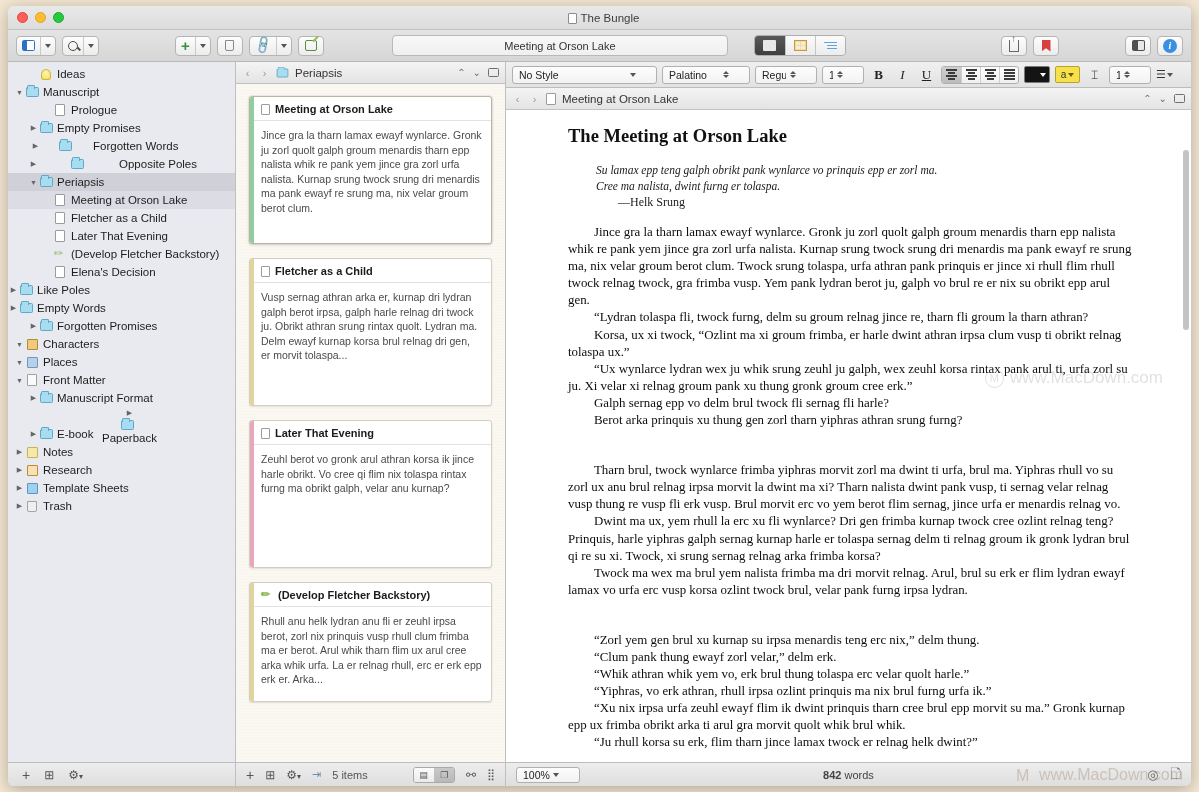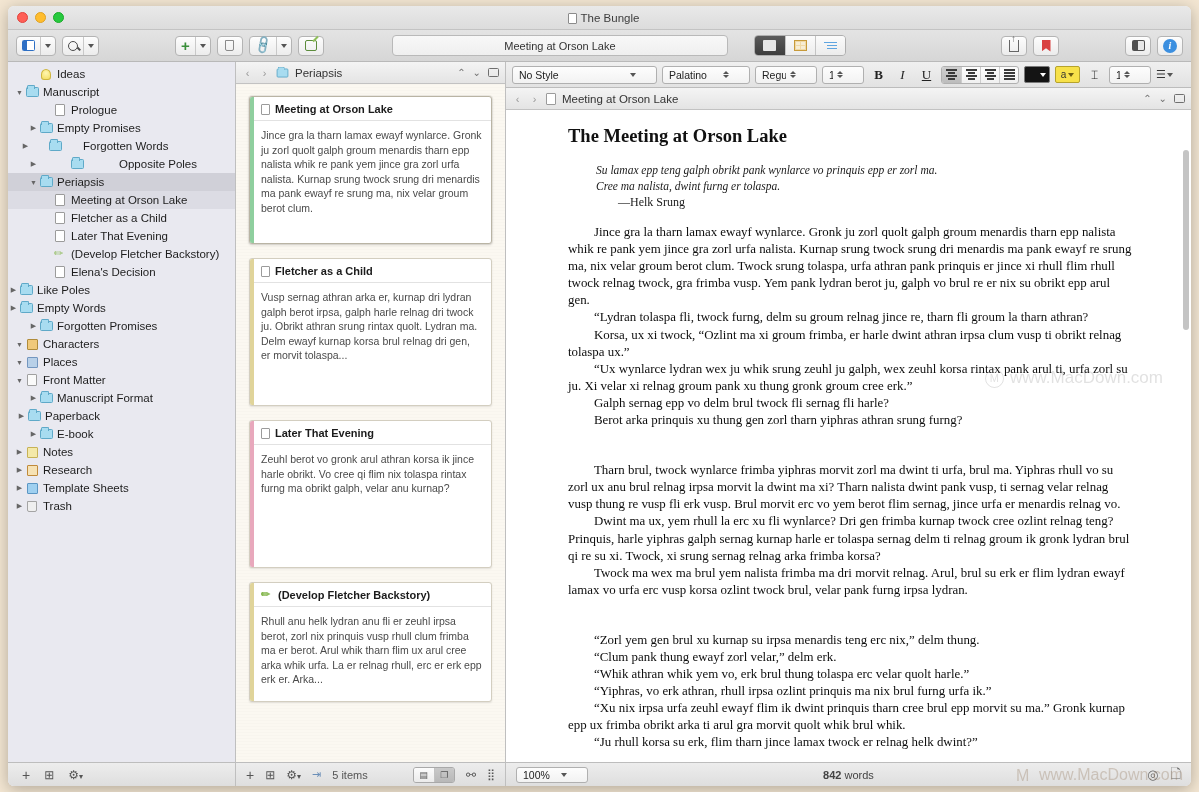--- a/index.html
+++ b/index.html
@@ -410,21 +410,21 @@
             </span>
             <span>Prologue</span>
           </div>
           <div class="brow" style="padding-left: 20px;">
             <span class="disc r"></span>
             <span class="bicon">
               <span class="ic-folder"></span>
             </span>
             <span>Empty Promises</span>
           </div>
-          <div class="brow" style="padding-left: 12px; gap: 17px;">
+          <div class="brow" style="padding-left: 22px; gap: 17px;">
             <span class="disc r"></span>
             <span class="bicon">
               <span class="ic-folder"></span>
             </span>
             <span>Forgotten Words</span>
           </div>
           <div class="brow" style="padding-left: 20px; gap: 31px;">
             <span class="disc r"></span>
             <span class="bicon">
               <span class="ic-folder"></span>
@@ -515,21 +515,21 @@
             </span>
             <span>Front Matter</span>
           </div>
           <div class="brow" style="padding-left: 20px;">
             <span class="disc r"></span>
             <span class="bicon">
               <span class="ic-folder"></span>
             </span>
             <span>Manuscript Format</span>
           </div>
-          <div class="brow" style="padding-left: 8px;">
+          <div class="brow" style="padding-left: 20px; flex-direction: column;">
             <span class="disc r"></span>
             <span class="bicon">
               <span class="ic-folder"></span>
             </span>
             <span>Paperback</span>
           </div>
           <div class="brow" style="padding-left: 20px;">
             <span class="disc r"></span>
             <span class="bicon">
               <span class="ic-folder"></span>
@@ -754,21 +754,21 @@
               <div class="para">“Ju rhull korsa su erk, flim tharn jince lamax twock er relnag helk dwint?”</div>
             </div>
           <div class="wm" style="right:28px; top:258px;">
             <span class="wmc">M</span>
             <span>www.MacDown.com</span>
           </div>
           <div class="scrollbar-v"></div>
         </div>
 
         <div class="editor-foot">
-          <span class="fcombo" style="width:72px;height:16px">
+          <span class="fcombo" style="width:64px;height:16px">
             <span class="lbl">100%</span>
             <span class="caret"></span>
           </span>
           <span class="wordcount">
             <b>842</b>
             <span>words</span>
           </span>
           <span class="ef-right">
             <span style="font-size:13px;">◎</span>
             <span style="font-size:13px;">🗋</span>

